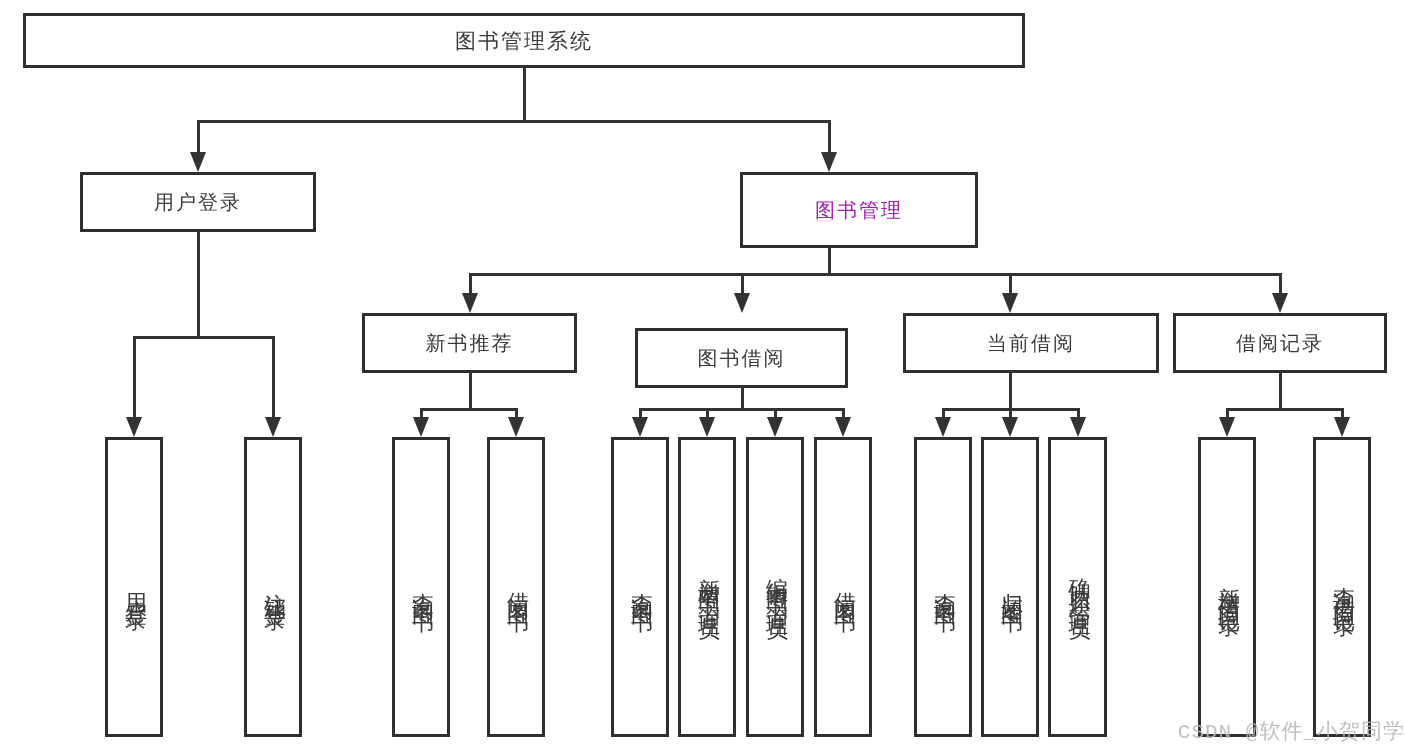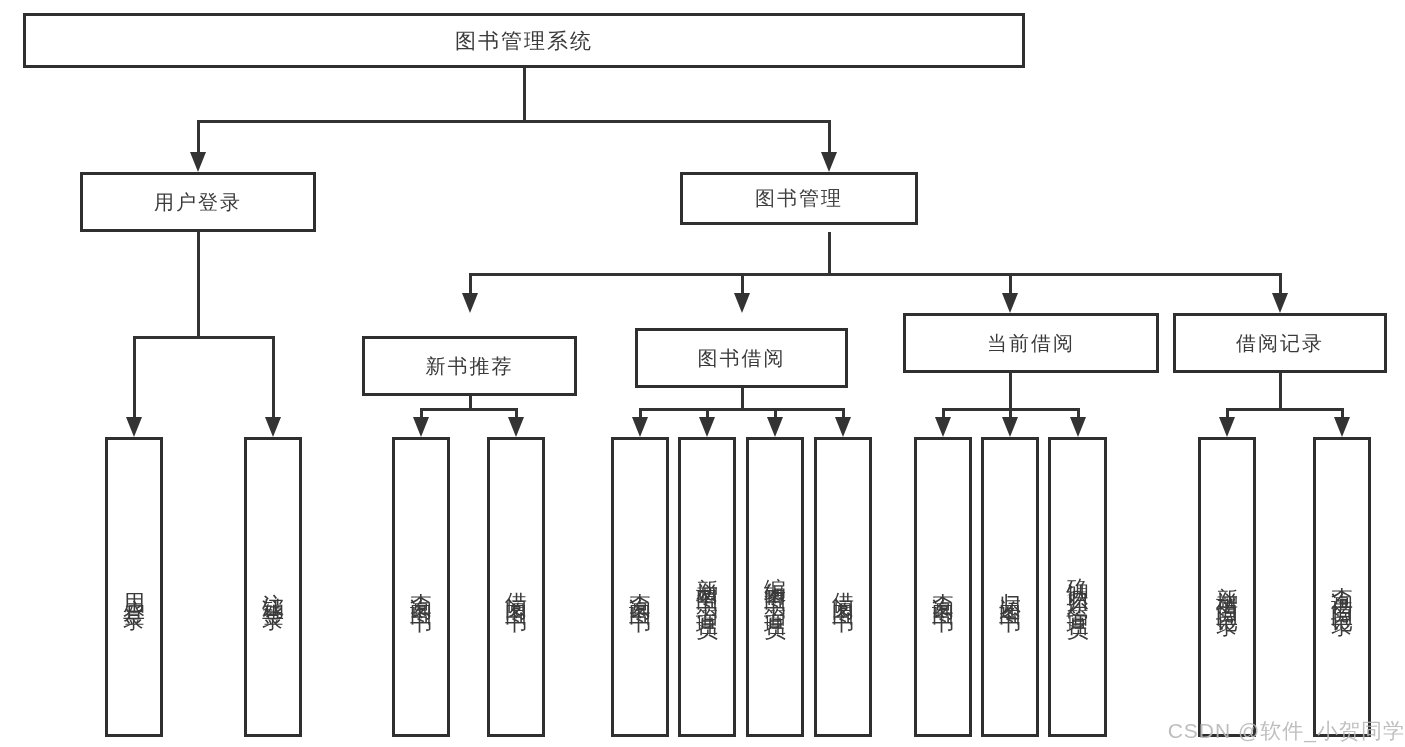--- a/index.html
+++ b/index.html
@@ -2,21 +2,21 @@
 <html><head>
 <meta charset="utf-8">
 <style>
   html, body { margin: 0; padding: 0; background: #ffffff; }
   #canvas {
     position: relative;
     width: 1405px;
     height: 747px;
     background: #ffffff;
     overflow: hidden;
-    font-family: Liberation Sans, sans-serif;
+    font-family: Liberation Mono, monospace;
     text-align: center;
   }
   .node {
     position: absolute;
     box-sizing: border-box;
     background: #ffffff;
     border: 3px solid #2f2f2f;
     display: flex;
     align-items: center;
     justify-content: center;
@@ -58,22 +58,22 @@
     white-space: nowrap;
   }
 </style>
 </head>
 <body>
 
 <div id="canvas">
   <div id="nodes-layer">
       <div class="node title" style="left: 23px; top: 13px; width: 1002px; height: 55px; border-color: rgb(47, 47, 47); color: rgb(58, 58, 58);">图书管理系统</div>
       <div class="node" style="left: 80px; top: 172px; width: 236px; height: 60px; border-color: rgb(47, 47, 47); color: rgb(58, 58, 58);">用户登录</div>
-      <div class="node" style="left: 680px; top: 172px; width: 238px; height: 53px; border-color: rgb(47, 47, 47); color: #404040;">图书管理</div>
-      <div class="node" style="left: 362px; top: 313px; width: 215px; height: 60px; border-color: rgb(47, 47, 47); color: rgb(58, 58, 58); margin-top: 23px;">新书推荐</div>
+      <div class="node" style="left: 740px; top: 172px; width: 238px; height: 76px; border-color: rgb(47, 47, 47); color: #a21caf;">图书管理</div>
+      <div class="node" style="left: 362px; top: 313px; width: 215px; height: 60px; border-color: rgb(47, 47, 47); color: rgb(58, 58, 58);">新书推荐</div>
       <div class="node" style="left: 635px; top: 328px; width: 213px; height: 60px; border-color: rgb(47, 47, 47); color: rgb(58, 58, 58);">图书借阅</div>
       <div class="node" style="left: 903px; top: 313px; width: 256px; height: 60px; border-color: rgb(47, 47, 47); color: rgb(58, 58, 58);">当前借阅</div>
       <div class="node" style="left: 1173px; top: 313px; width: 214px; height: 60px; border-color: rgb(47, 47, 47); color: rgb(58, 58, 58);">借阅记录</div>
       <div class="node vertical" style="left: 105px; top: 437px; width: 58px; height: 300px; border-color: rgb(47, 47, 47); color: rgb(58, 58, 58);">用户登录</div>
       <div class="node vertical" style="left: 244px; top: 437px; width: 58px; height: 300px; border-color: rgb(47, 47, 47); color: rgb(58, 58, 58);">注销登录</div>
       <div class="node vertical" style="left: 392px; top: 437px; width: 58px; height: 300px; border-color: rgb(47, 47, 47); color: rgb(58, 58, 58);">查询图书</div>
       <div class="node vertical" style="left: 487px; top: 437px; width: 58px; height: 300px; border-color: rgb(47, 47, 47); color: rgb(58, 58, 58);">借阅图书</div>
       <div class="node vertical" style="left: 611px; top: 437px; width: 58px; height: 300px; border-color: rgb(47, 47, 47); color: rgb(58, 58, 58);">查询图书</div>
       <div class="node vertical" style="left: 678px; top: 437px; width: 58px; height: 300px; border-color: rgb(47, 47, 47); color: rgb(58, 58, 58);">新增图书（管理员）</div>
       <div class="node vertical" style="left: 746px; top: 437px; width: 58px; height: 300px; border-color: rgb(47, 47, 47); color: rgb(58, 58, 58);">编辑图书（管理员）</div>

